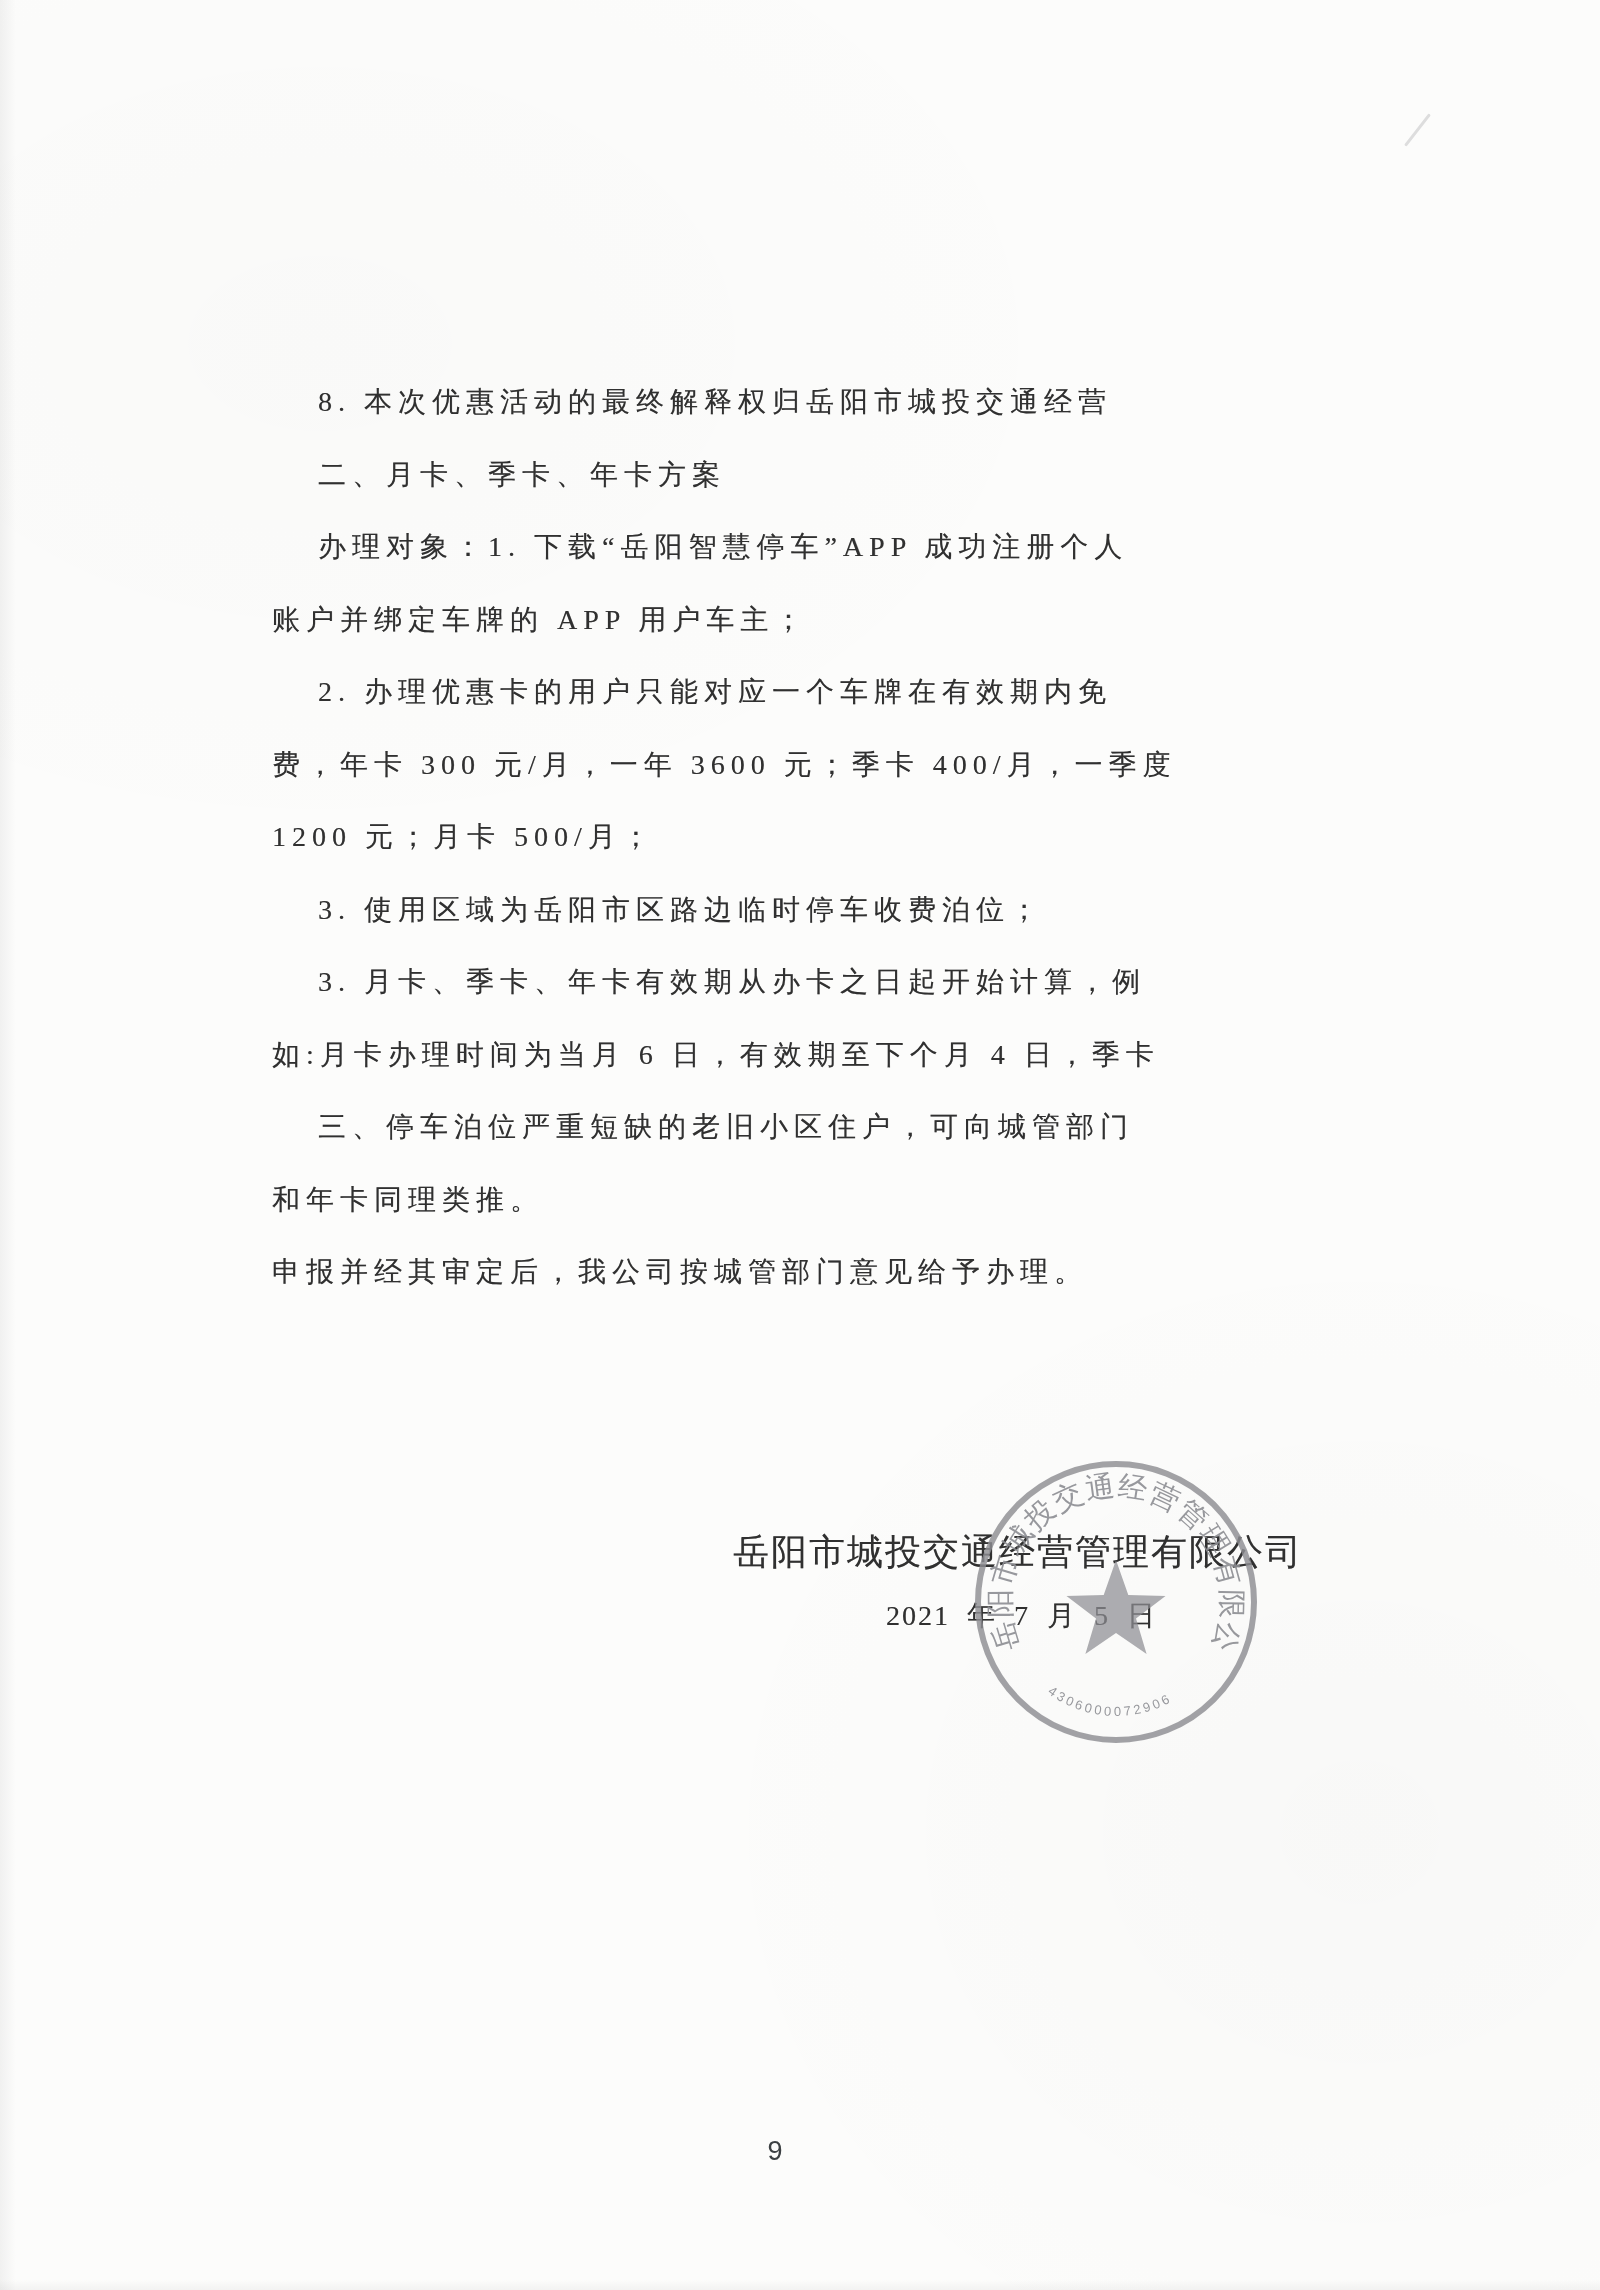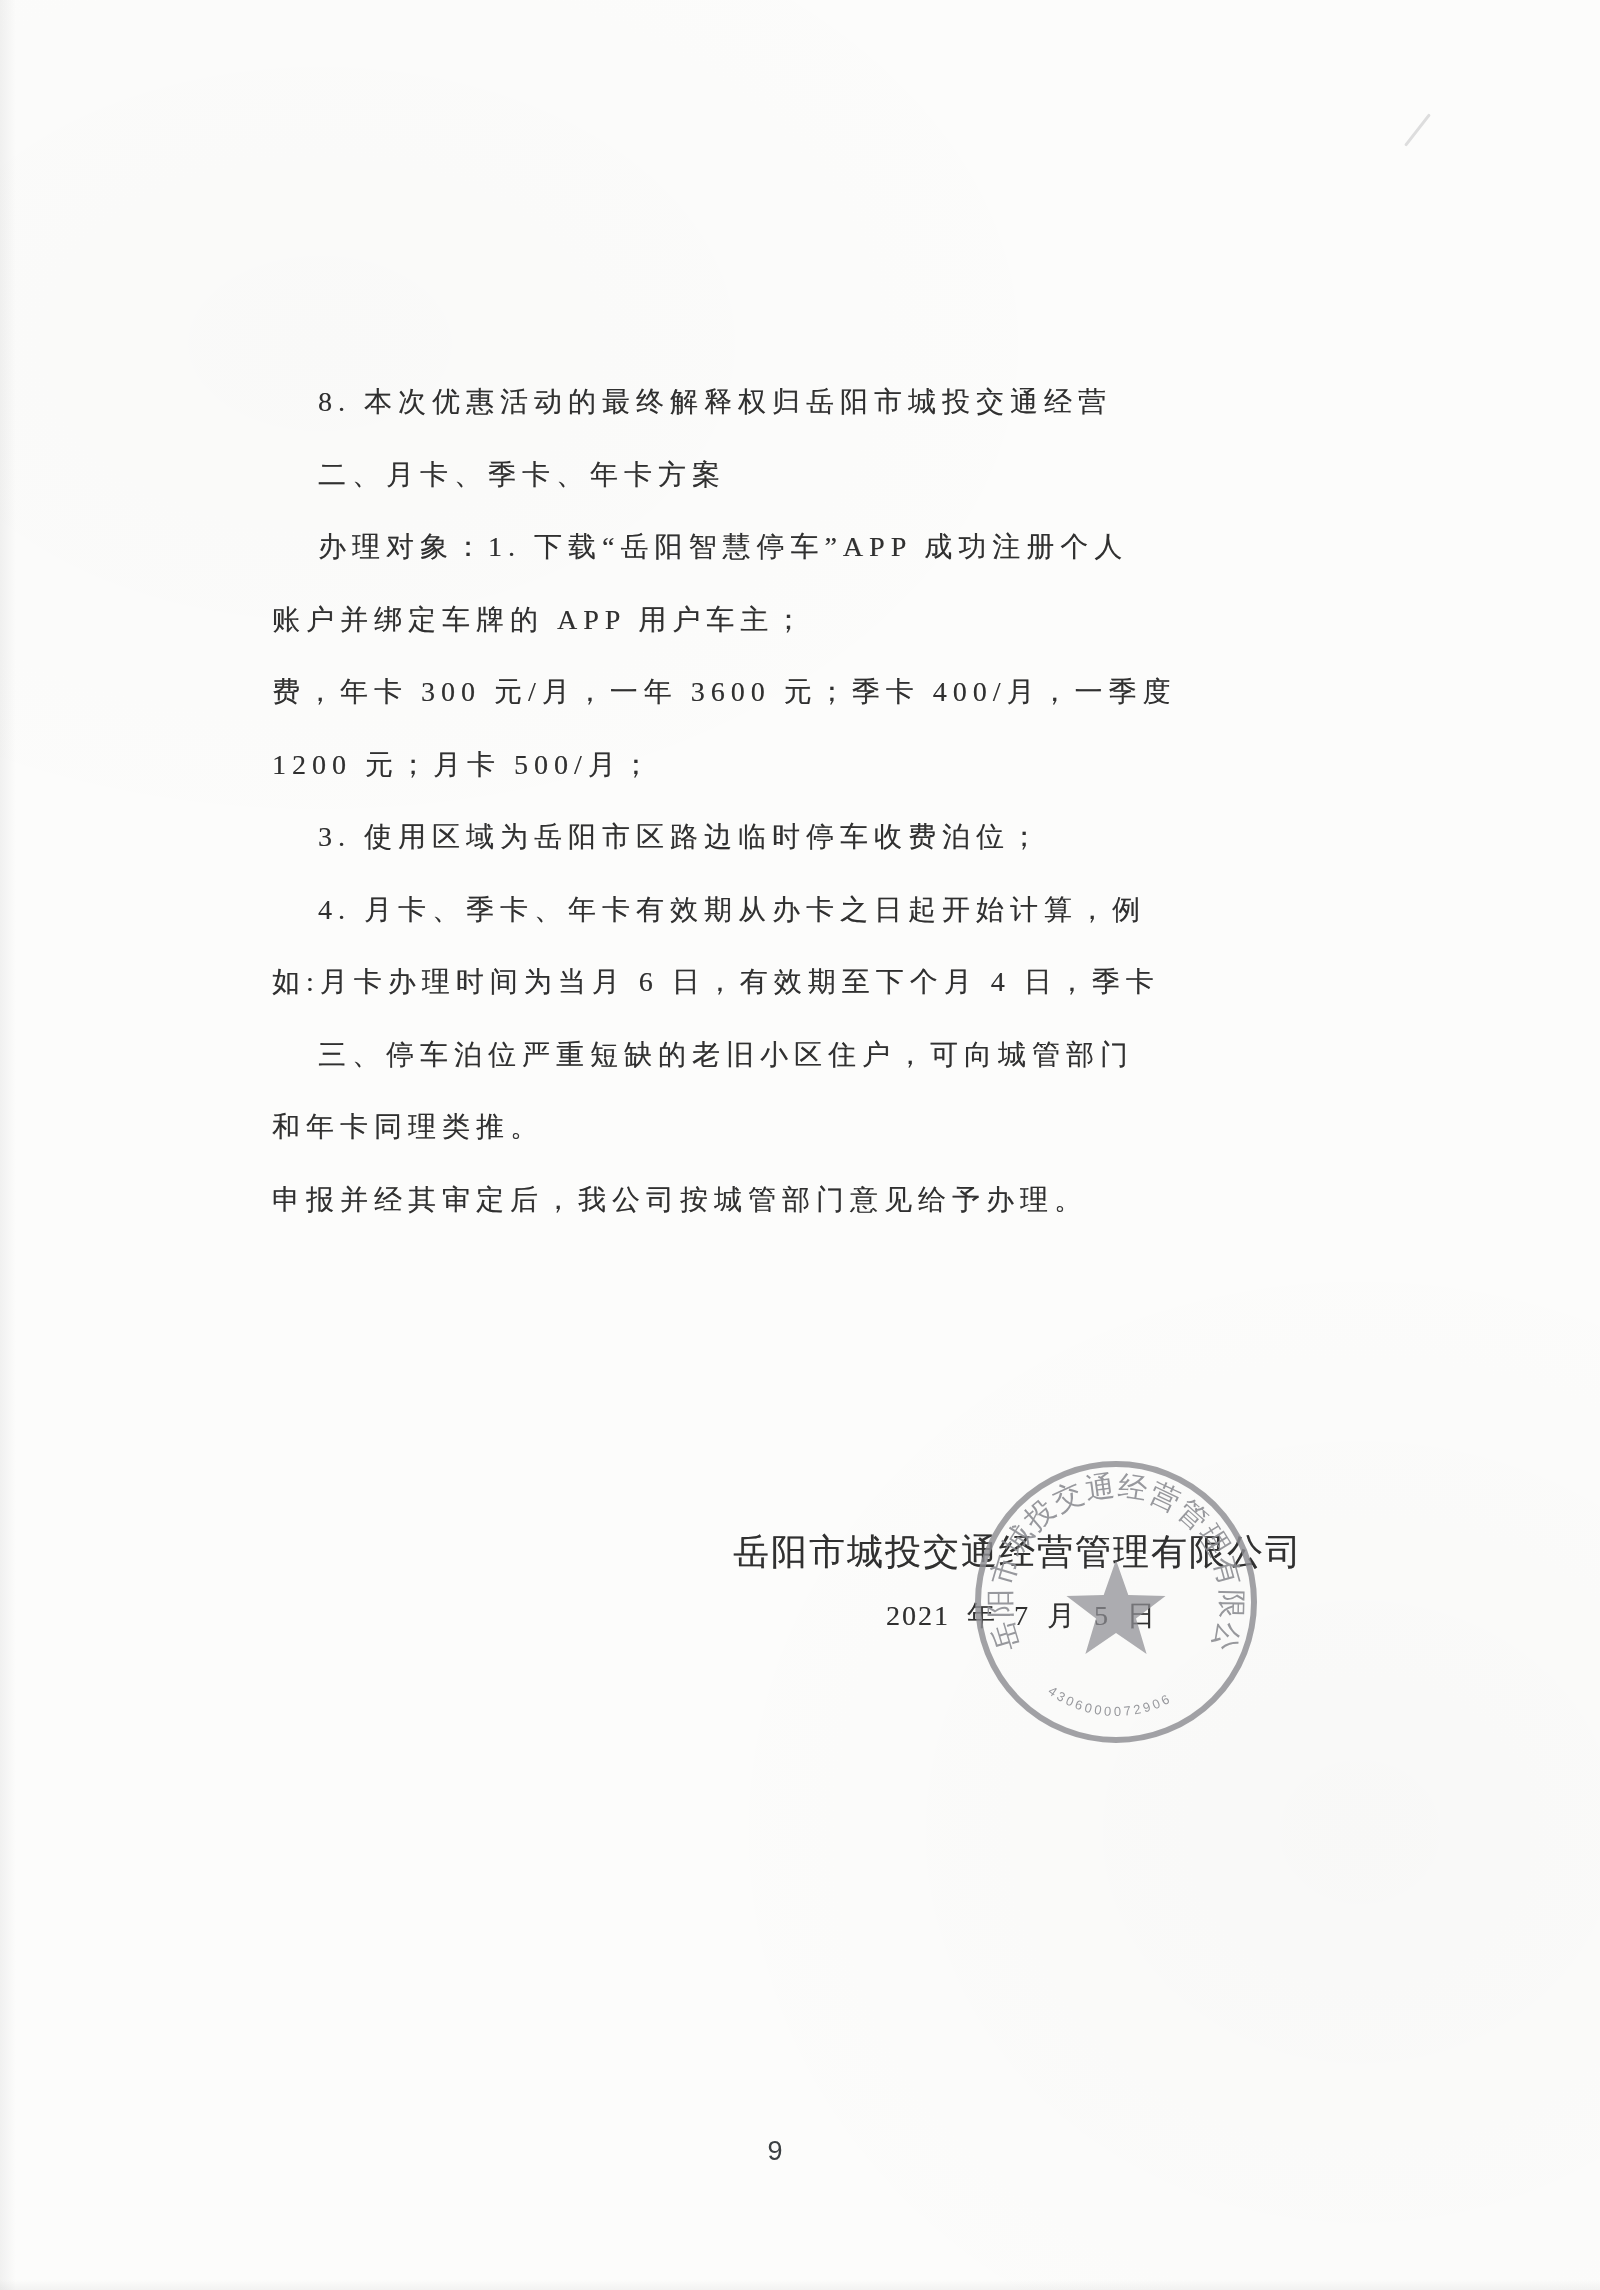--- a/index.html
+++ b/index.html
@@ -70,24 +70,25 @@
 
   <div class="shade-left"></div>
   <div class="shade-bottom"></div>
   <div class="mark-topright"></div>
 
   <div class="doc-body" id="doc-lines">
       <div class="doc-line indent">8. 本次优惠活动的最终解释权归岳阳市城投交通经营</div>
       <div class="doc-line indent">二、月卡、季卡、年卡方案</div>
       <div class="doc-line indent">办理对象：1. 下载“岳阳智慧停车”APP 成功注册个人</div>
       <div class="doc-line">账户并绑定车牌的 APP 用户车主；</div>
+      <div class="doc-line indent">2. 办理优惠卡的用户只能对应一个车牌在有效期内免</div>
       <div class="doc-line">费，年卡 300 元/月，一年 3600 元；季卡 400/月，一季度</div>
       <div class="doc-line">1200 元；月卡 500/月；</div>
       <div class="doc-line indent">3. 使用区域为岳阳市区路边临时停车收费泊位；</div>
-      <div class="doc-line indent">4. 月卡、季卡、年卡有效期从办卡之日起开始计算，例</div>
+      <div class="doc-line indent">3. 月卡、季卡、年卡有效期从办卡之日起开始计算，例</div>
       <div class="doc-line">如:月卡办理时间为当月 6 日，有效期至下个月 4 日，季卡</div>
       <div class="doc-line indent">三、停车泊位严重短缺的老旧小区住户，可向城管部门</div>
       <div class="doc-line">和年卡同理类推。</div>
       <div class="doc-line">申报并经其审定后，我公司按城管部门意见给予办理。</div>
     </div>
 
   <div class="sig-company">岳阳市城投交通经营管理有限公司</div>
 
   <div class="sig-date">2021 年 7 月 5 日</div>
 

